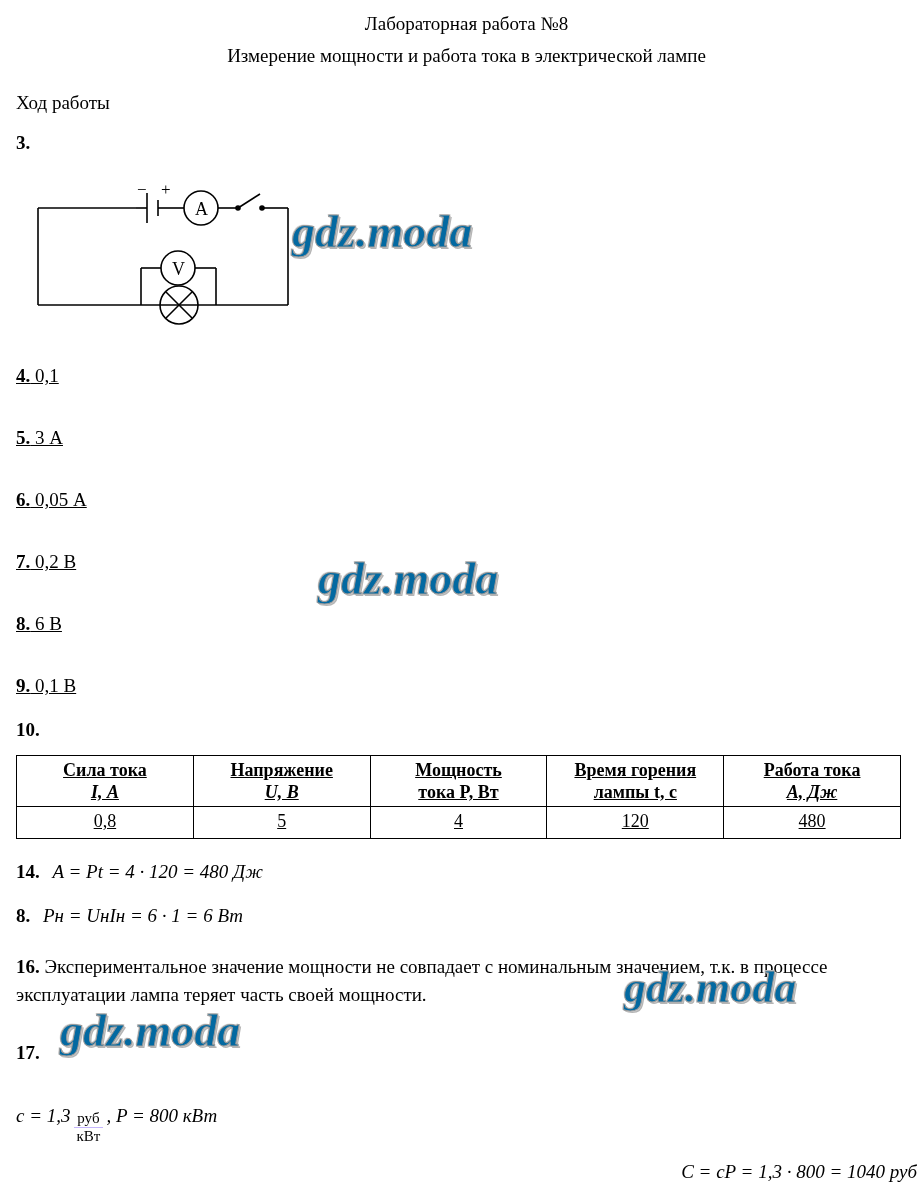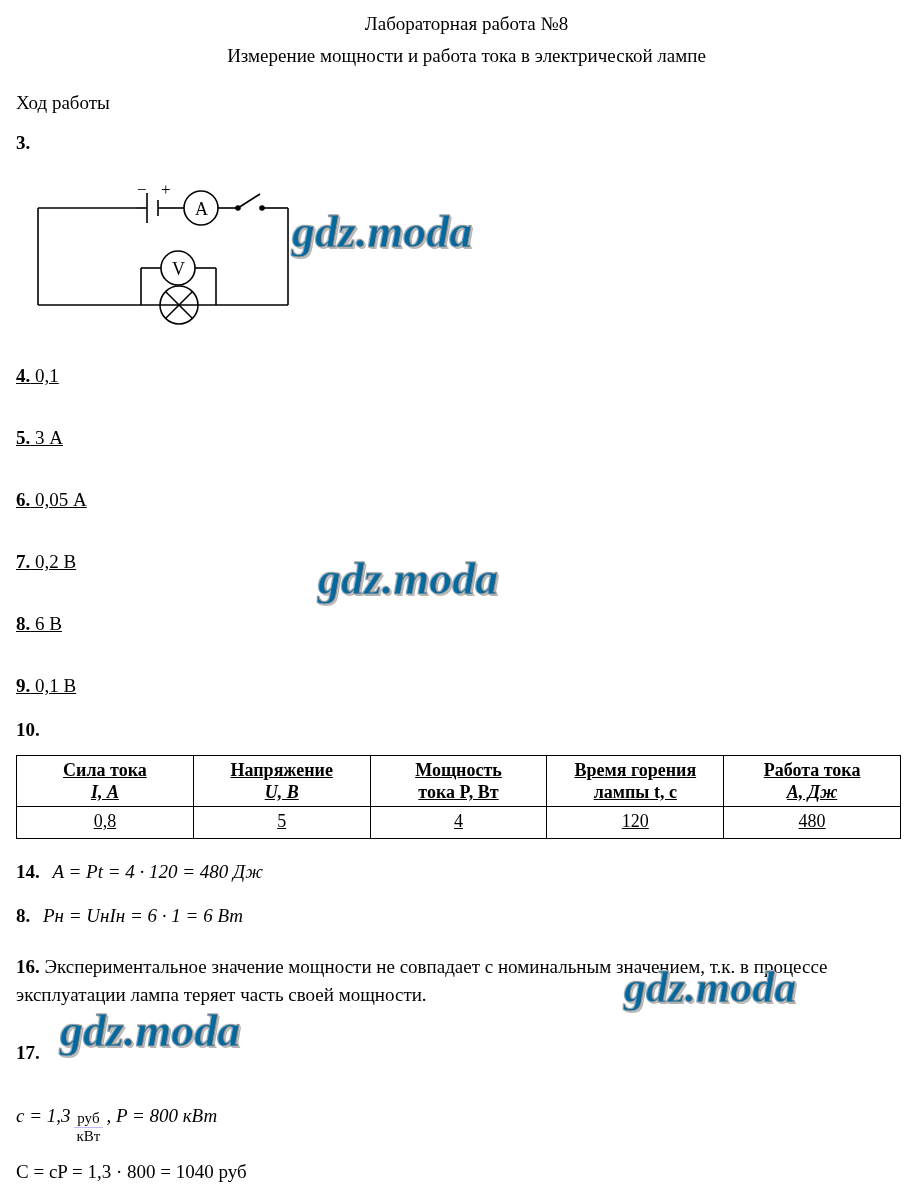--- a/index.html
+++ b/index.html
@@ -148,20 +148,22 @@
   .frac .n { display: block; border-bottom: 1px solid #c4b5fd; padding: 0 3px; margin-top: 20px; }
   .frac .d { display: block; padding: 0 3px; }
   .cost-line {
     font-size: 19px;
     margin-top: 26px;
     font-style: italic;
   }
   .cost-line2 {
     font-size: 19px;
     margin-top: 16px;
+    font-style: italic;
+    text-align: right;
   }
 </style>
 </head>
 <body>
 
 <div class="page">
 
   <div class="title-line">Лабораторная работа №8</div>
   <div class="subtitle-line">Измерение мощности и работа тока в электрической лампе</div>
 

